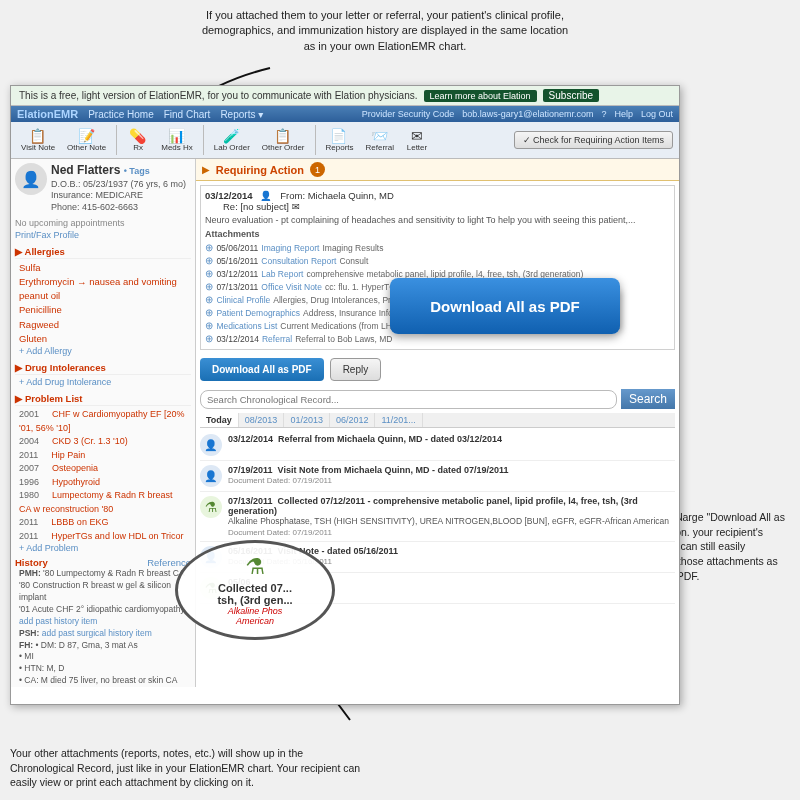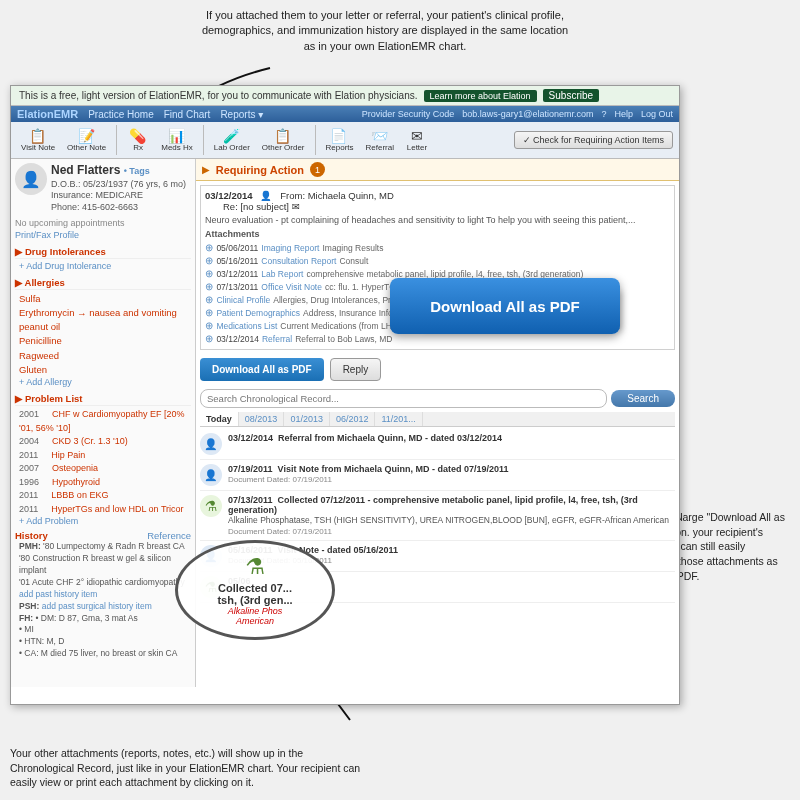--- a/index.html
+++ b/index.html
@@ -413,23 +413,23 @@
       border: 1px solid #bbb;
       border-radius: 8px;
       padding: 3px 6px;
       font-size: 9.5px;
       color: #999;
     }
     .chron-search-btn {
       background: linear-gradient(to bottom, #6699cc, #4477aa);
       color: white;
       border: none;
-      border-radius: 8px;
-      padding: 3px 16px;
-      font-size: 10px;
+      border-radius: 0;
+      padding: 3px 8px;
+      font-size: 12px;
       cursor: pointer;
     }
 
     
     .timeline-tabs {
       display: flex;
       border-bottom: 1px solid #ccc;
       background: #f0f0f0;
       margin: 0 4px;
       font-size: 9px;
@@ -684,49 +684,50 @@
           <div class="patient-dob">Phone: 415-602-6663</div>
         </div>
       </div>
 
       <div class="no-appts">No upcoming appointments</div>
       <div class="print-fax">Print/Fax Profile</div>
 
       <div class="sidebar-section">
         <div class="sidebar-section-title">
           <span>▶</span>
-          <span>Drug Intolerances</span>
-        </div>
-        <span class="sidebar-add-link">+ Add Drug Intolerance</span>
-      </div>
-
-      <div class="sidebar-section">
-        <div class="sidebar-section-title">
-          <span>▶</span>
           <span>Allergies</span>
         </div>
         <span class="sidebar-item-link">Sulfa</span>
         <span class="sidebar-item-link">Erythromycin → nausea and vomiting</span>
         <span class="sidebar-item-link">peanut oil</span>
         <span class="sidebar-item-link">Penicilline</span>
         <span class="sidebar-item-link">Ragweed</span>
         <span class="sidebar-item-link">Gluten</span>
         <span class="sidebar-add-link">+ Add Allergy</span>
       </div>
 
       <div class="sidebar-section">
         <div class="sidebar-section-title">
           <span>▶</span>
+          <span>Drug Intolerances</span>
+        </div>
+        <span class="sidebar-add-link">+ Add Drug Intolerance</span>
+      </div>
+
+      <div class="sidebar-section">
+        <div class="sidebar-section-title">
+          <span>▶</span>
           <span>Problem List</span>
         </div>
         <div class="problem-item"><span class="year">2001</span><span class="diagnosis">CHF w Cardiomyopathy EF [20% '01, 56% '10]</span></div>
         <div class="problem-item"><span class="year">2004</span><span class="diagnosis">CKD 3 (Cr. 1.3 '10)</span></div>
         <div class="problem-item"><span class="year">2011</span><span class="diagnosis">Hip Pain</span></div>
         <div class="problem-item"><span class="year">2007</span><span class="diagnosis">Osteopenia</span></div>
         <div class="problem-item"><span class="year">1996</span><span class="diagnosis">Hypothyroid</span></div>
+        <div class="problem-item"><span class="year">1980</span><span class="diagnosis">Lumpectomy &amp; Radn R breast CA w reconstruction '80</span></div>
         <div class="problem-item"><span class="year">2011</span><span class="diagnosis">LBBB on EKG</span></div>
         <div class="problem-item"><span class="year">2011</span><span class="diagnosis">HyperTGs and low HDL on Tricor</span></div>
         <span class="sidebar-add-link">+ Add Problem</span>
       </div>
 
       <div class="history-section">
         <div class="history-header">
           <span class="history-title">History</span>
           <span class="history-ref">Reference</span>
         </div>

